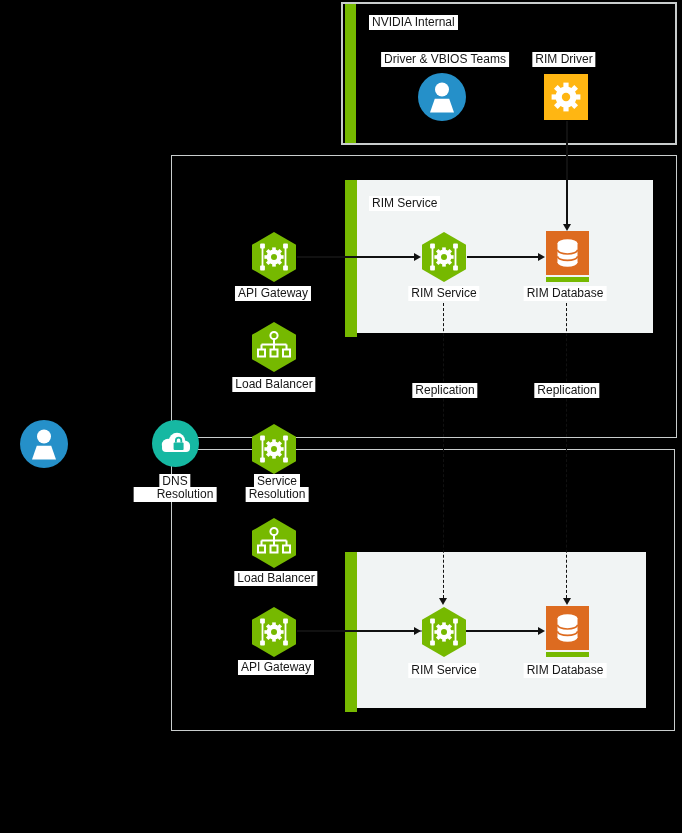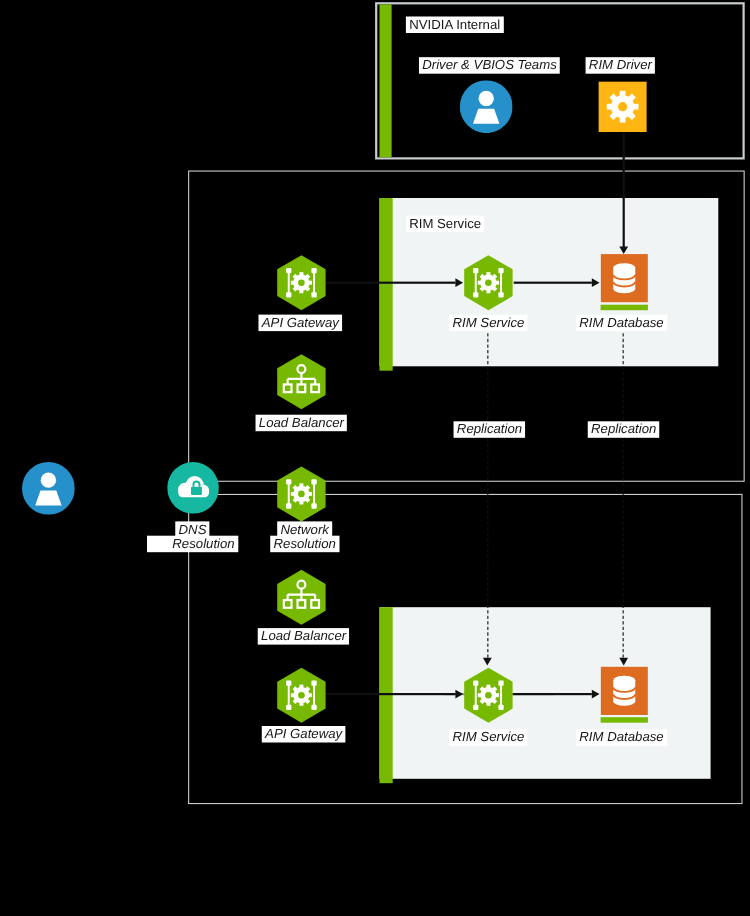--- a/index.html
+++ b/index.html
@@ -4,21 +4,21 @@
 <style>
   html,body{margin:0;padding:0;background:#000;}
   #canvas{position:relative;width:682px;height:797px;background:#000;overflow:hidden;
           font-family:"Liberation Sans","DejaVu Sans",sans-serif;}
   .box{position:absolute;border:1.5px solid #C9CDCD;box-sizing:border-box;background:transparent;}
   .box.thick{border-width:2px;background:#000;}
   .inner{position:absolute;background:#F1F4F4;}
   .gbar{position:absolute;background:#76B900;}
   .lbl{position:absolute;background:#fff;color:#161616;font-size:12px;line-height:13px;
        padding:1px 3px;white-space:nowrap;z-index:30;}
-  .ctr{transform:translateX(-50%);font-style:italic;}
+  .ctr{transform:translateX(-50%);}
   .hline{position:absolute;height:1.6px;background:#111;z-index:12;}
   .vline{position:absolute;width:1.6px;background:#111;z-index:12;}
   .vdash{position:absolute;width:0;border-left:1.6px dashed #111;z-index:12;}
   .grayseg{position:absolute;height:2.6px;background:#8C9191;z-index:11;}
   .ah-r{position:absolute;width:0;height:0;border-top:4.5px solid transparent;
         border-bottom:4.5px solid transparent;border-left:7.5px solid #111;z-index:13;}
   .ah-d{position:absolute;width:0;height:0;border-left:4.5px solid transparent;
         border-right:4.5px solid transparent;border-top:7.5px solid #111;z-index:13;}
   .node{position:absolute;z-index:20;line-height:0;}
   .gstrip{position:absolute;background:#76B900;z-index:21;}
@@ -227,21 +227,21 @@
   <div class="lbl ctr" style="left:565px;top:286px;">RIM Database</div>
 
   <div class="lbl ctr" style="left:274px;top:377px;">Load Balancer</div>
 
   <div class="lbl ctr" style="left:445px;top:383px;">Replication</div>
   <div class="lbl ctr" style="left:567px;top:383px;">Replication</div>
 
   <div class="lbl ctr" style="left:175px;top:474px;">DNS</div>
   <div class="lbl ctr" style="left:175px;top:487px;padding-left:23px;">Resolution</div>
 
-  <div class="lbl ctr" style="left:277px;top:474px;">Network</div>
+  <div class="lbl ctr" style="left:277px;top:474px;">Service</div>
   <div class="lbl ctr" style="left:277px;top:487px;">Resolution</div>
 
   <div class="lbl ctr" style="left:276px;top:571px;">Load Balancer</div>
   <div class="lbl ctr" style="left:276px;top:660px;">API Gateway</div>
   <div class="lbl ctr" style="left:444px;top:663px;">RIM Service</div>
   <div class="lbl ctr" style="left:565px;top:663px;">RIM Database</div>
 
 </div>
 
 </body></html>

